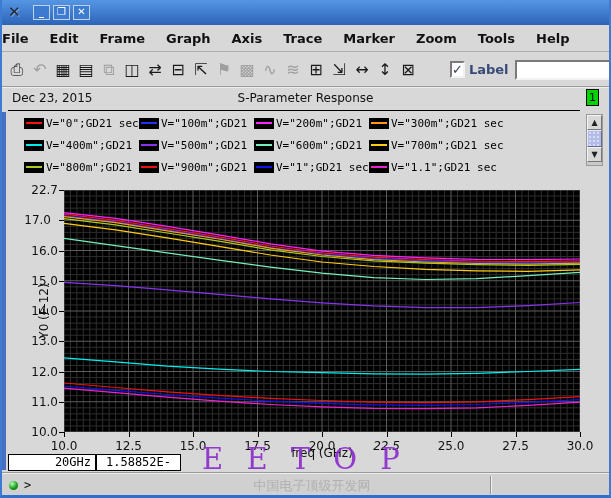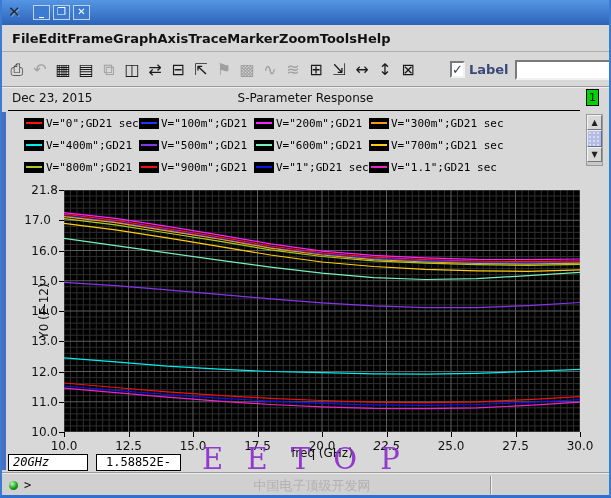--- a/index.html
+++ b/index.html
@@ -21,21 +21,21 @@
     font-size:15px;line-height:15px;text-shadow:1px 1px 0 #7da9dd;}
   #title-text{font-size:12.5px;font-weight:bold;white-space:nowrap;flex:1;
     text-shadow:1px 1px 1px rgba(0,0,0,.4);}
   .tb-btn{width:17px;height:15px;margin-left:3px;background:#3c7bd0;
     border:1px solid #bcd2ee;color:#fff;font-size:10px;line-height:12px;
     text-align:center;font-weight:bold;cursor:default;}
   
   #menubar{
     position:absolute;left:0;top:25px;width:607px;height:27px;
     background:#d8d8d8;border-bottom:1px solid #aeaeae;
-    display:flex;align-items:center;padding-left:10px;
+    display:flex;align-items:center;gap:21px;
   }
   .menu-item{font-size:13px;font-weight:bold;color:#111;}
   
   #toolbar{
     position:absolute;left:0;top:53px;width:607px;height:35px;
     background:#d8d8d8;border-bottom:2px groove #eee;
     display:flex;align-items:center;padding-left:4px;
   }
   .tool{width:22px;height:22px;margin-right:1px;font-size:16px;line-height:21px;
     text-align:center;color:#1a1a1a;}
@@ -78,21 +78,21 @@
   .ytick-label{position:absolute;width:46px;text-align:right;font-size:12px;color:#111;}
   .ytick-dash{position:absolute;width:5px;height:1px;background:#000;}
   .xtick-label{position:absolute;width:44px;text-align:center;font-size:12px;color:#111;}
   .xtick-dash{position:absolute;width:1px;height:5px;background:#000;}
   #ylabel{position:absolute;left:-8px;top:124px;width:100px;height:14px;text-align:center;
     font-size:12px;color:#111;transform:rotate(-90deg);}
   #xlabel{position:absolute;left:62px;top:266px;width:516px;text-align:center;font-size:12px;color:#111;}
   
   .marker-box{position:absolute;height:17px;background:#fff;border:1px solid #000;
     font-size:12px;font-family:"DejaVu Sans Mono",monospace;line-height:15px;padding:0 4px;color:#000;}
-  #marker-x{left:6px;top:454px;width:80px;font-style:italic;}
+  #marker-x{left:6px;top:454px;width:88px;text-align:right;}
   #marker-y{left:94px;top:454px;width:85px;text-align:center;}
   
   #watermark-main{position:absolute;left:200px;top:442px;font-family:"DejaVu Serif","Liberation Serif",serif;
     font-size:29px;color:rgba(141,44,205,.92);letter-spacing:7px;z-index:30;}
   #watermark-sub{position:absolute;left:165px;top:477px;width:290px;text-align:center;
     font-size:13px;color:#b0b0b0;z-index:30;}
   
   #statusbar{position:absolute;left:0;top:472px;width:607px;height:23px;
     background:#d0d0d0;border-top:2px groove #eee;}
   #status-led{position:absolute;left:7px;top:7px;width:9px;height:9px;border-radius:50%;
@@ -390,21 +390,21 @@
       <div class="ytick-label" style="left: 10px; top: 154.25px;">13.0</div>
       <div class="ytick-dash" style="left: 57px; top: 161.25px;"></div>
       <div class="ytick-label" style="left: 10px; top: 124px;">14.0</div>
       <div class="ytick-dash" style="left: 57px; top: 131px;"></div>
       <div class="ytick-label" style="left: 10px; top: 93.75px;">15.0</div>
       <div class="ytick-dash" style="left: 57px; top: 100.75px;"></div>
       <div class="ytick-label" style="left: 10px; top: 63.5px;">16.0</div>
       <div class="ytick-dash" style="left: 57px; top: 70.5px;"></div>
       <div class="ytick-label" style="left: 3px; top: 33.25px;">17.0</div>
       <div class="ytick-dash" style="left: 57px; top: 40.25px;"></div>
-      <div class="ytick-label" style="left: 10px; top: 3px;">21.8</div>
+      <div class="ytick-label" style="left: 10px; top: 3px;">22.7</div>
       <div class="ytick-dash" style="left: 57px; top: 10px;"></div>
       <div class="xtick-label" style="left: 40px; top: 259px;">10.0</div>
       <div class="xtick-dash" style="left: 62px; top: 252px;"></div>
       <div class="xtick-label" style="left: 104.5px; top: 259px;">12.5</div>
       <div class="xtick-dash" style="left: 126.5px; top: 252px;"></div>
       <div class="xtick-label" style="left: 169px; top: 259px;">15.0</div>
       <div class="xtick-dash" style="left: 191px; top: 252px;"></div>
       <div class="xtick-label" style="left: 233.5px; top: 259px;">17.5</div>
       <div class="xtick-dash" style="left: 255.5px; top: 252px;"></div>
       <div class="xtick-label" style="left: 298px; top: 259px;">20.0</div>

